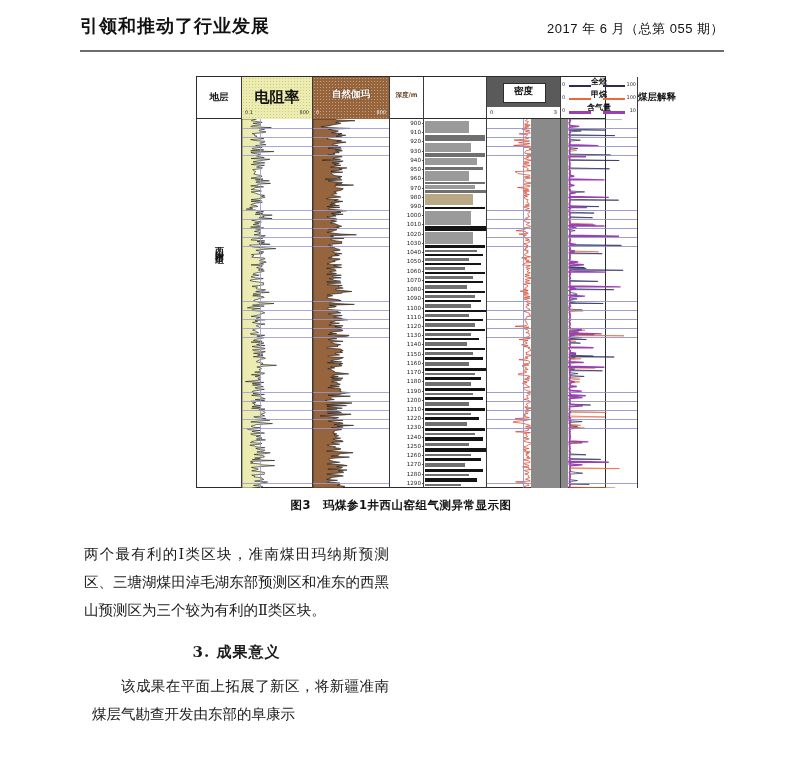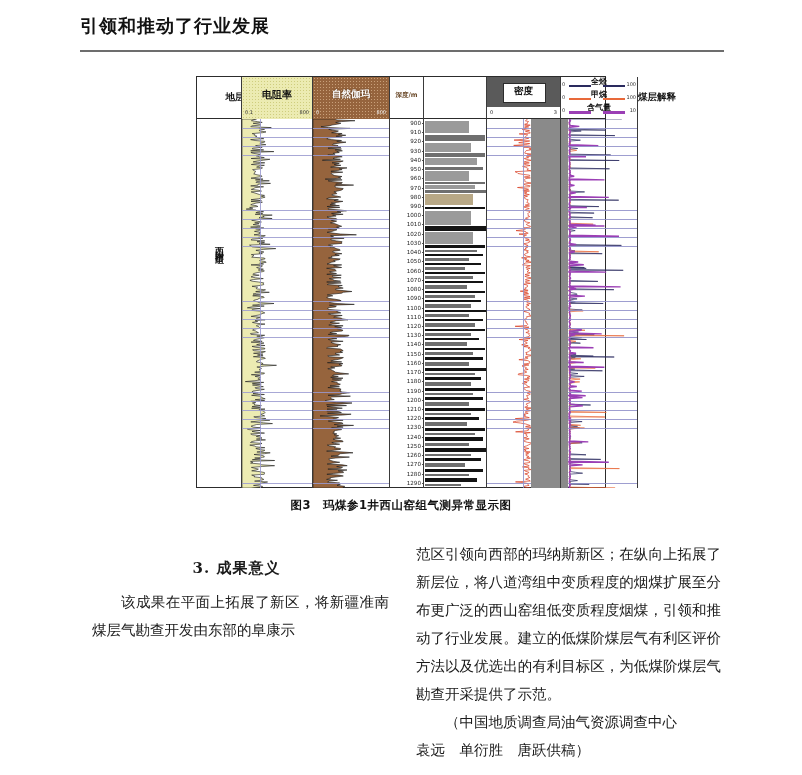--- a/index.html
+++ b/index.html
@@ -170,34 +170,35 @@
   .attrib{text-indent:2em;}
   .attrib .names{display:block;text-indent:0;}
 </style>
 </head>
 <body>
 
 <div class="page">
 
   <div class="masthead">
     <div class="mast-title">引领和推动了行业发展</div>
+    <div class="mast-issue">2017 年 6 月（总第 055 期）</div>
   </div>
   <div class="mast-rule"></div>
 
   <div class="figure">
 
     <div class="fig-head">
 
-      <div class="hcol" style="left:16px;width:44px;">
+      <div class="hcol" style="left:0;width:44px;">
         <div class="hlab" style="top:14px;font-size:9.5px;">地层</div>
       </div>
       <div class="hsep" style="left:44px;"></div>
 
       <div class="hcol pat-yellow" style="left:45px;width:70px;">
-        <div class="hlab" style="top:11px;font-size:10px;">电阻率</div>
+        <div class="hlab" style="top:11px;font-size:15px;">电阻率</div>
         <div class="scale-row onlight">
           <span class="lo">0.1</span>
           <span class="hi">800</span>
         </div>
       </div>
       <div class="hsep" style="left:115px;"></div>
 
       <div class="hcol pat-brown" style="left:116px;width:76px;">
         <div class="hlab" style="top:11px;font-size:9.5px;color:#fff;text-shadow:0 0 2px #4a2f18;">自然伽玛</div>
         <div class="scale-row ondark">
@@ -447,24 +448,18 @@
             <div class="coal-item" style="top: 396px;">2号煤层</div>
             <div class="coal-item" style="top: 432px;">1号煤层</div>
           </div>
       </div>
     </div>
   </div>
 
   <div class="caption">图3　玛煤参1井西山窑组气测异常显示图</div>
 
   <div class="col left">
+    <p>两个最有利的Ⅰ类区块，准南煤田玛纳斯预测区、三塘湖煤田淖毛湖东部预测区和准东的西黑山预测区为三个较为有利的Ⅱ类区块。</p>
     <h3>3. 成果意义</h3>
     <p class="ind">该成果在平面上拓展了新区，将新疆准南煤层气勘查开发由东部的阜康示</p>
   </div>
 
-  <div class="col right">
-    <p>范区引领向西部的玛纳斯新区；在纵向上拓展了新层位，将八道湾组中变质程度的烟煤扩展至分布更广泛的西山窑组低变质程度烟煤，引领和推动了行业发展。建立的低煤阶煤层气有利区评价方法以及优选出的有利目标区，为低煤阶煤层气勘查开采提供了示范。</p>
-    <p class="attrib">
-      <span>（中国地质调查局油气资源调查中心</span>
-      <span class="names">袁远　单衍胜　唐跃供稿）</span>
-    </p>
-  </div>
 </div>
 
 </body></html>

